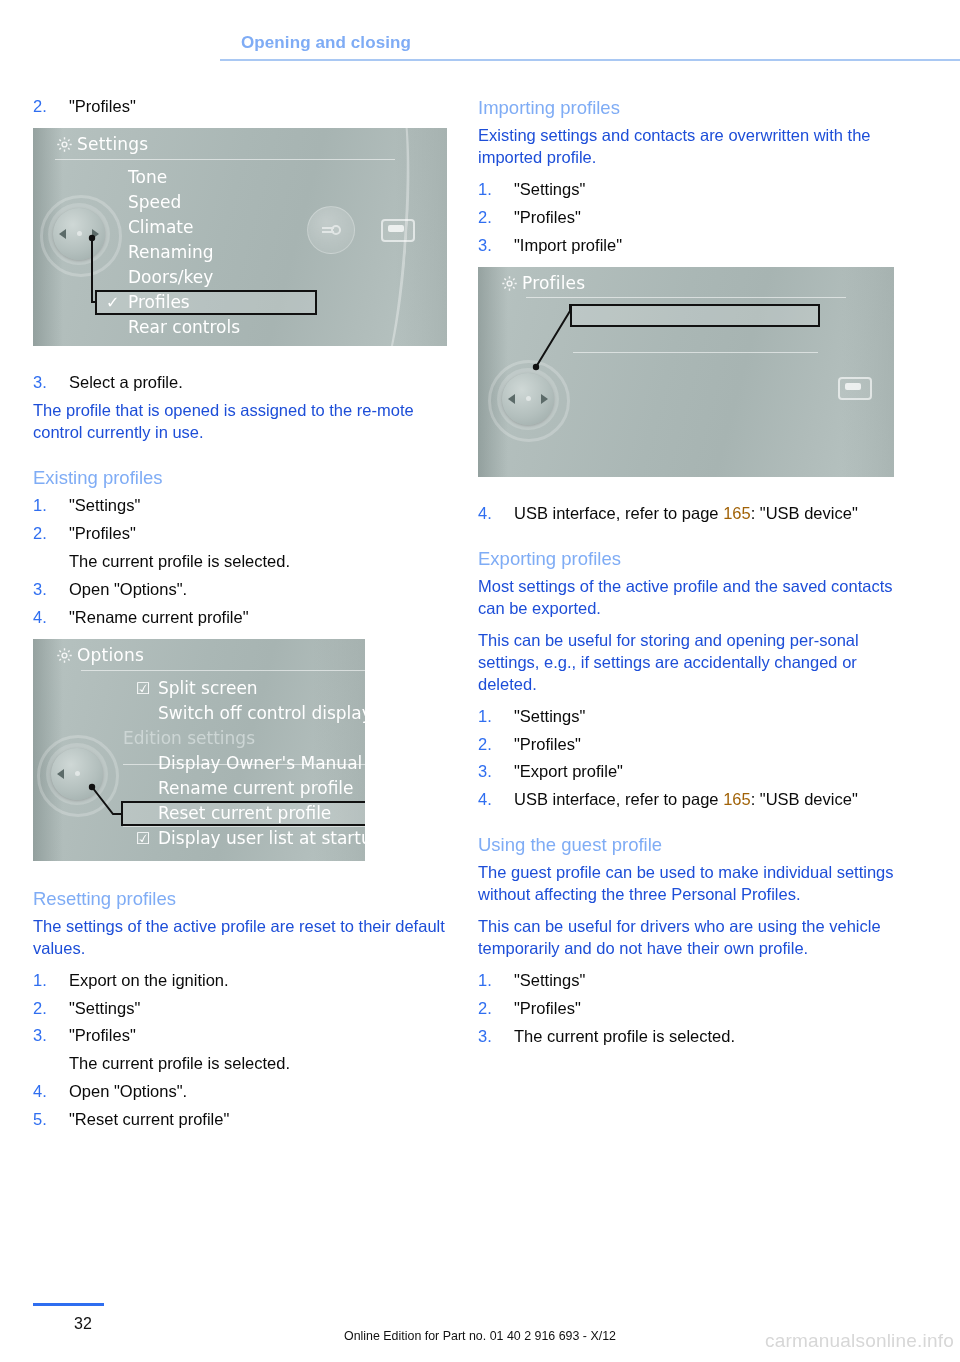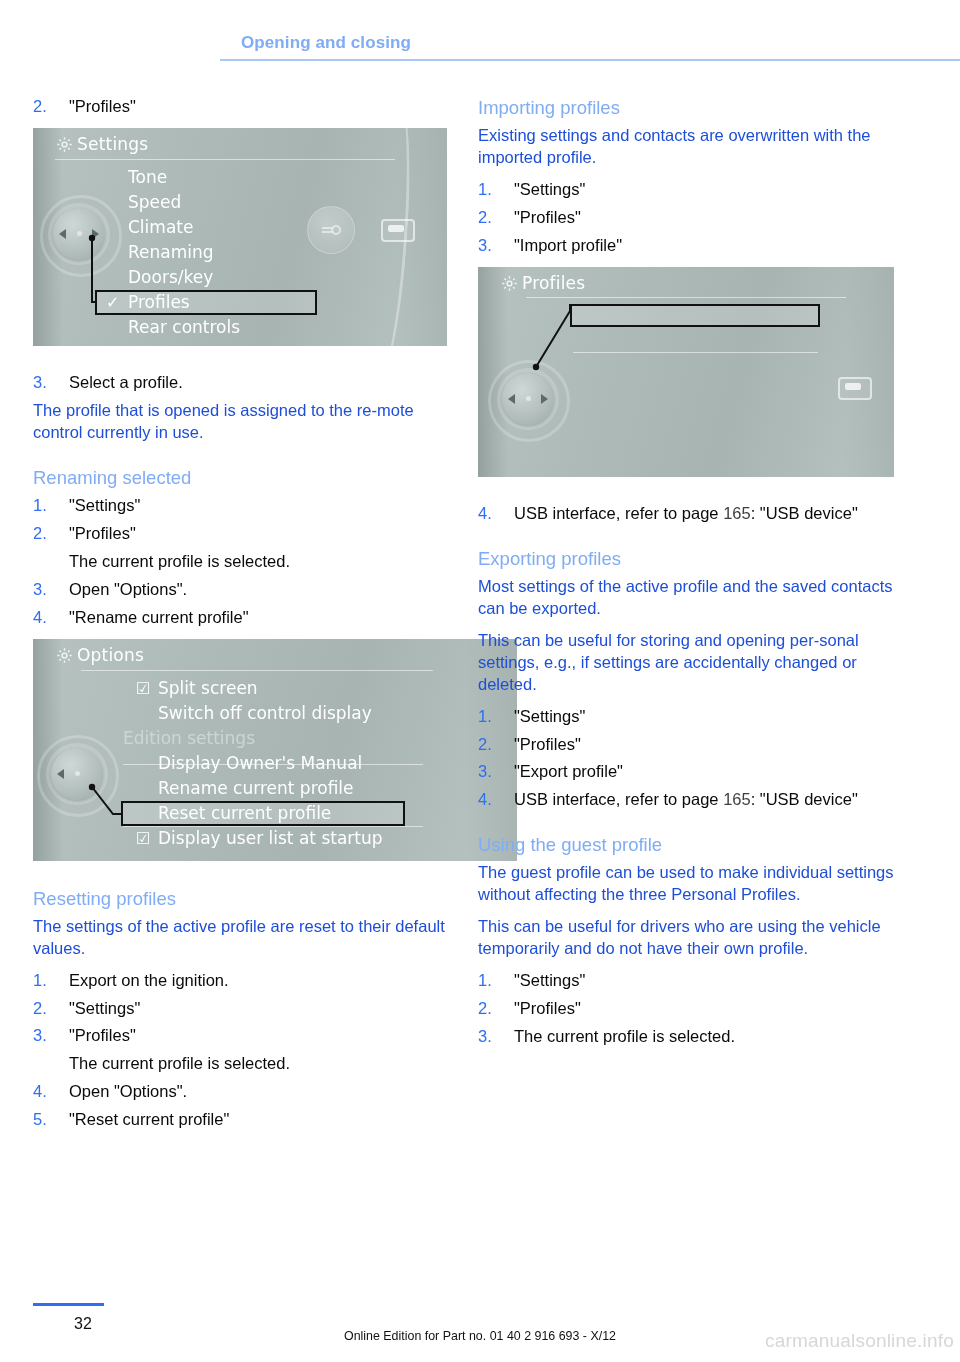--- a/index.html
+++ b/index.html
@@ -104,34 +104,34 @@
     color: #2f6ef0;
     font-size: 16.5px;
   }
   .sub {
     padding-left: 36px;
     font-size: 16.5px;
     line-height: 1.33;
     margin-bottom: 6px;
     color: #0a0a0a;
   }
-  .pgref { color: #404040; }
+  .pgref { color: #a16207; }
 
   
   .idrive {
     position: relative;
     background: linear-gradient(105deg,
        #b9c4c2 0%, #b4c0be 10%, #b1bdbb 22%,
        #aab7b5 46%, #a7b4b2 62%, #b0bcba 80%, #b9c5c3 100%);
     overflow: hidden;
     margin: 10px 0 26px 0;
     font-family: "DejaVu Sans", sans-serif;
   }
   .idrive.screen1 { width: 414px; height: 218px; }
-  .idrive.screen2 { width: 484px; height: 222px; }
+  .idrive.screen2 { width: 332px; height: 222px; }
   .idrive.screen3 { width: 416px; height: 210px; }
 
   
   .swoosh {
     position: absolute;
     border-radius: 50%;
     border-style: solid;
     border-color: transparent;
     pointer-events: none;
   }
@@ -411,21 +411,21 @@
 
   <div class="olist">
     <div class="oitem">
       <span class="num">3.</span>
       <span>Select a profile.</span>
     </div>
   </div>
 
   <p class="para">The profile that is opened is assigned to the re-mote control currently in use.</p>
 
-  <div class="h2">Renaming selected</div>
+  <div class="h2">Existing profiles</div>
 
   <div class="olist">
     <div class="oitem">
       <span class="num">1.</span>
       <span>"Settings"</span>
     </div>
     <div class="oitem">
       <span class="num">2.</span>
       <span>"Profiles"</span>
     </div>

